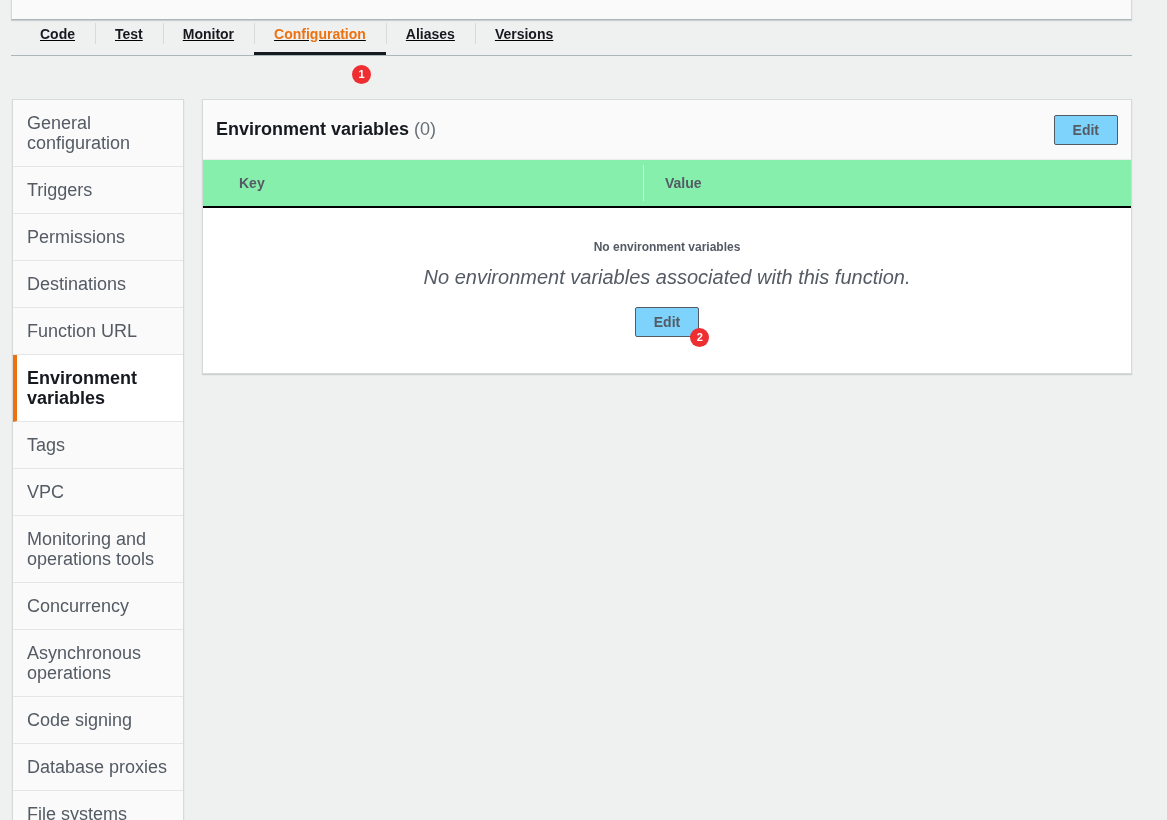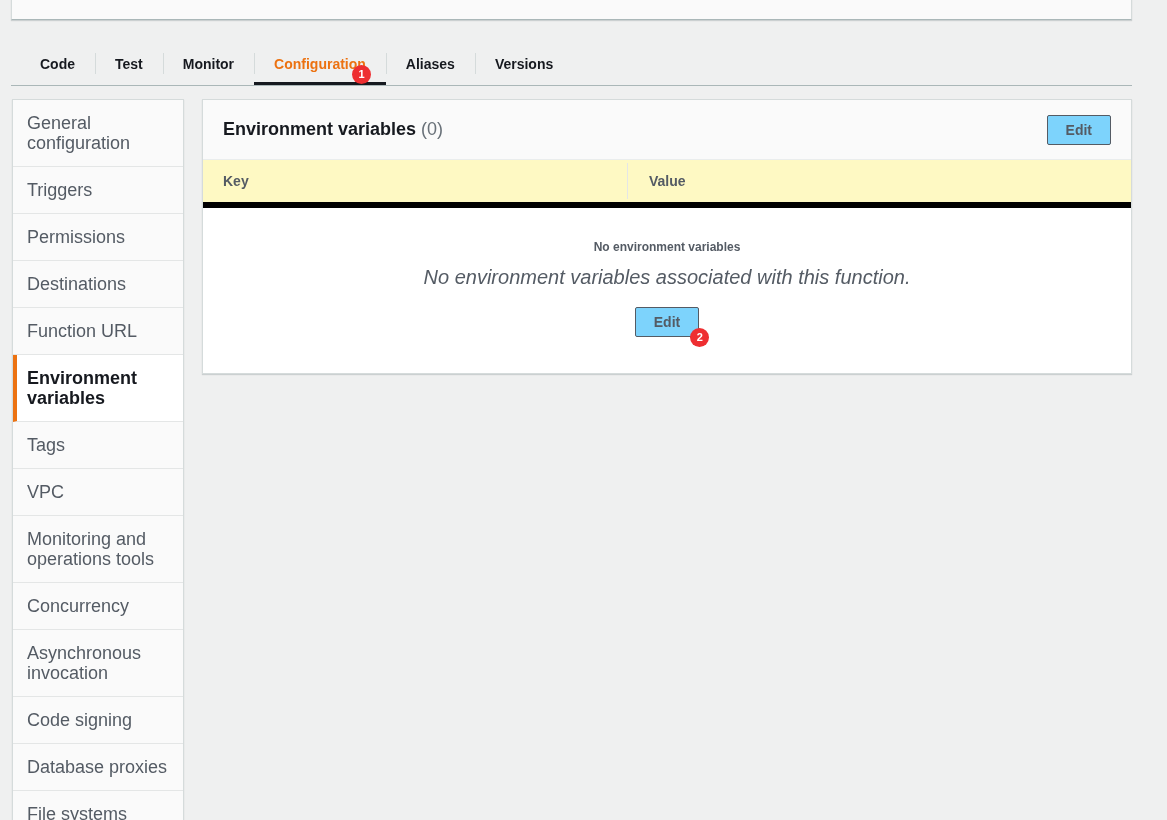--- a/index.html
+++ b/index.html
@@ -19,22 +19,22 @@
     width: 1121px; height: 60px;
     background: #fafafa;
     border: 1px solid #d5dbdb;
     border-bottom: 1px solid #aab7b8;
     box-shadow: 0 1px 1px 0 rgba(0,28,36,0.15);
   }
 
   
   .tabbar {
     position: absolute;
-    left: 11px; top: 42px;
-    width: 1121px; height: 45px;
+    left: 11px; top: 12px;
+    width: 1121px; height: 45px; text-decoration: underline;
   }
   .tabs-row {
     display: flex;
     align-items: stretch;
     height: 43px;
     padding-left: 9px;
   }
   .tab {
     position: relative;
     display: flex;
@@ -117,21 +117,21 @@
     width: 930px;
     background: #ffffff;
     border: 1px solid #d5dbdb;
     box-shadow: 0 1px 1px 0 rgba(0,28,36,0.15);
   }
   .panel-header {
     display: flex;
     align-items: center;
     justify-content: space-between;
     height: 60px;
-    padding: 0 20px;
+    padding: 0 13px;
     background: #fafafa;
     border-bottom: 1px solid #eaeded;
   }
   .panel-title {
     font-size: 18px;
     font-weight: bold;
     color: #16191f;
   }
   .panel-title .count {
     font-weight: normal;
@@ -150,25 +150,26 @@
     padding: 0 18px;
     height: 30px;
     cursor: pointer;
     white-space: nowrap;
   }
   .table-head {
     position: relative;
     display: flex;
     align-items: center;
     height: 48px;
-    background: #fef9c3;
-    border-bottom: 6px solid #000000;
+    background: #86efac;
+    border-bottom: 2px solid #000000;
     font-size: 14px;
     font-weight: bold;
     color: #545b64;
+    padding-left: 16px;
   }
   .th-key { padding-left: 20px; width: 424px; }
   .th-value { padding-left: 22px; position: relative; }
   .th-value::before {
     content: "";
     position: absolute;
     left: 0; top: -10px;
     width: 1px; height: 36px;
     background: #e4e6e6;
   }
@@ -232,21 +233,21 @@
       <div class="side-item"><span>General configuration</span></div>
       <div class="side-item"><span>Triggers</span></div>
       <div class="side-item"><span>Permissions</span></div>
       <div class="side-item"><span>Destinations</span></div>
       <div class="side-item"><span>Function URL</span></div>
       <div class="side-item selected"><span>Environment variables</span></div>
       <div class="side-item"><span>Tags</span></div>
       <div class="side-item"><span>VPC</span></div>
       <div class="side-item"><span>Monitoring and operations tools</span></div>
       <div class="side-item"><span>Concurrency</span></div>
-      <div class="side-item"><span>Asynchronous invocation</span></div>
+      <div class="side-item"><span>Asynchronous operations</span></div>
       <div class="side-item"><span>Code signing</span></div>
       <div class="side-item"><span>Database proxies</span></div>
       <div class="side-item"><span>File systems</span></div>
       <div class="side-item"></div>
     </div>
 
   <div class="panel">
     <div class="panel-header">
       <div class="panel-title">
         <span>Environment variables</span>

